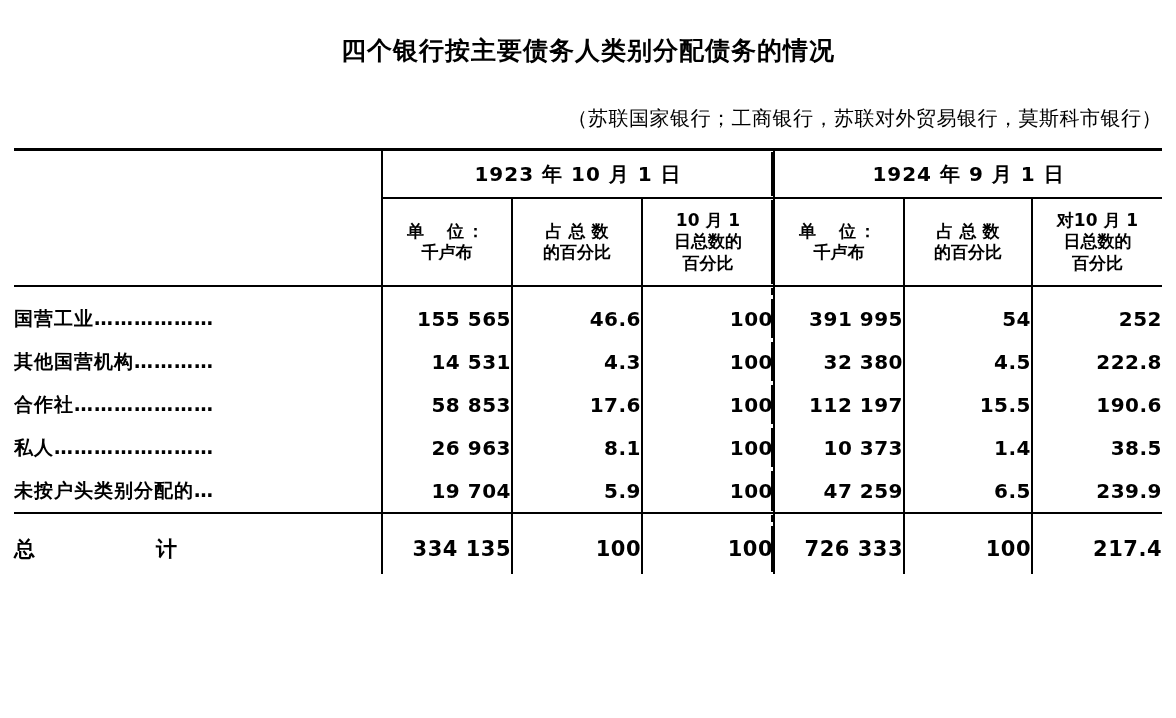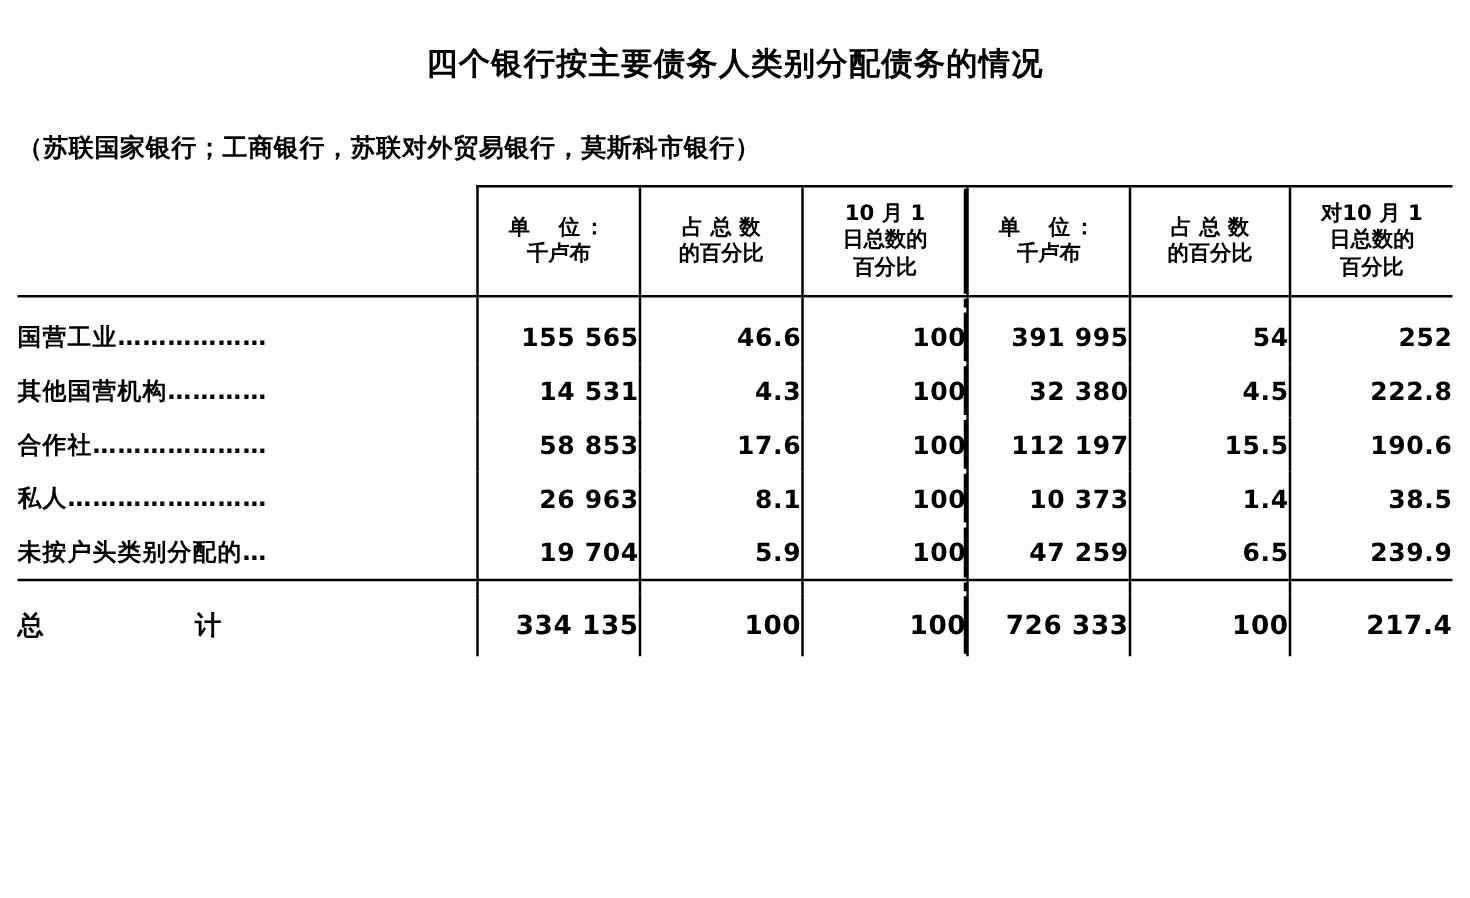--- a/index.html
+++ b/index.html
@@ -23,23 +23,23 @@
   }
   .doc-title {
     text-align: center;
     font-size: 25px;
     font-weight: bold;
     letter-spacing: 1px;
     margin-top: 34px;
     margin-bottom: 0;
   }
   .doc-subtitle {
-    text-align: left;
+    text-align: right;
     font-size: 20px;
-    font-weight: bold;
+    font-weight: normal;
     letter-spacing: 0.5px;
     margin-top: 38px;
     margin-bottom: 16px;
   }
   table.data {
     width: 1148px;
     border-collapse: collapse;
     table-layout: fixed;
     font-size: 19px;
     font-weight: bold;
@@ -123,20 +123,25 @@
       <col style="width:368px">
       <col style="width:130px">
       <col style="width:130px">
       <col style="width:132px">
       <col style="width:130px">
       <col style="width:128px">
       <col style="width:130px">
     </colgroup>
 
     <tbody>
+        <tr>
+      <td class="rule-top"></td>
+      <td class="rule-top hdr-date vline-l" colspan="3">1923 年 10 月 1 日</td>
+      <td class="rule-top hdr-date vline-dbl-l" colspan="3">1924 年 9 月 1 日</td>
+    </tr>
 
     <tr>
       <td></td>
 
       <td class="hdr-unit rule-thin vline-l">
         <div class="sp">单　位：</div>
         <div>千卢布</div>
       </td>
 
       <td class="hdr-unit rule-thin vline-l">

